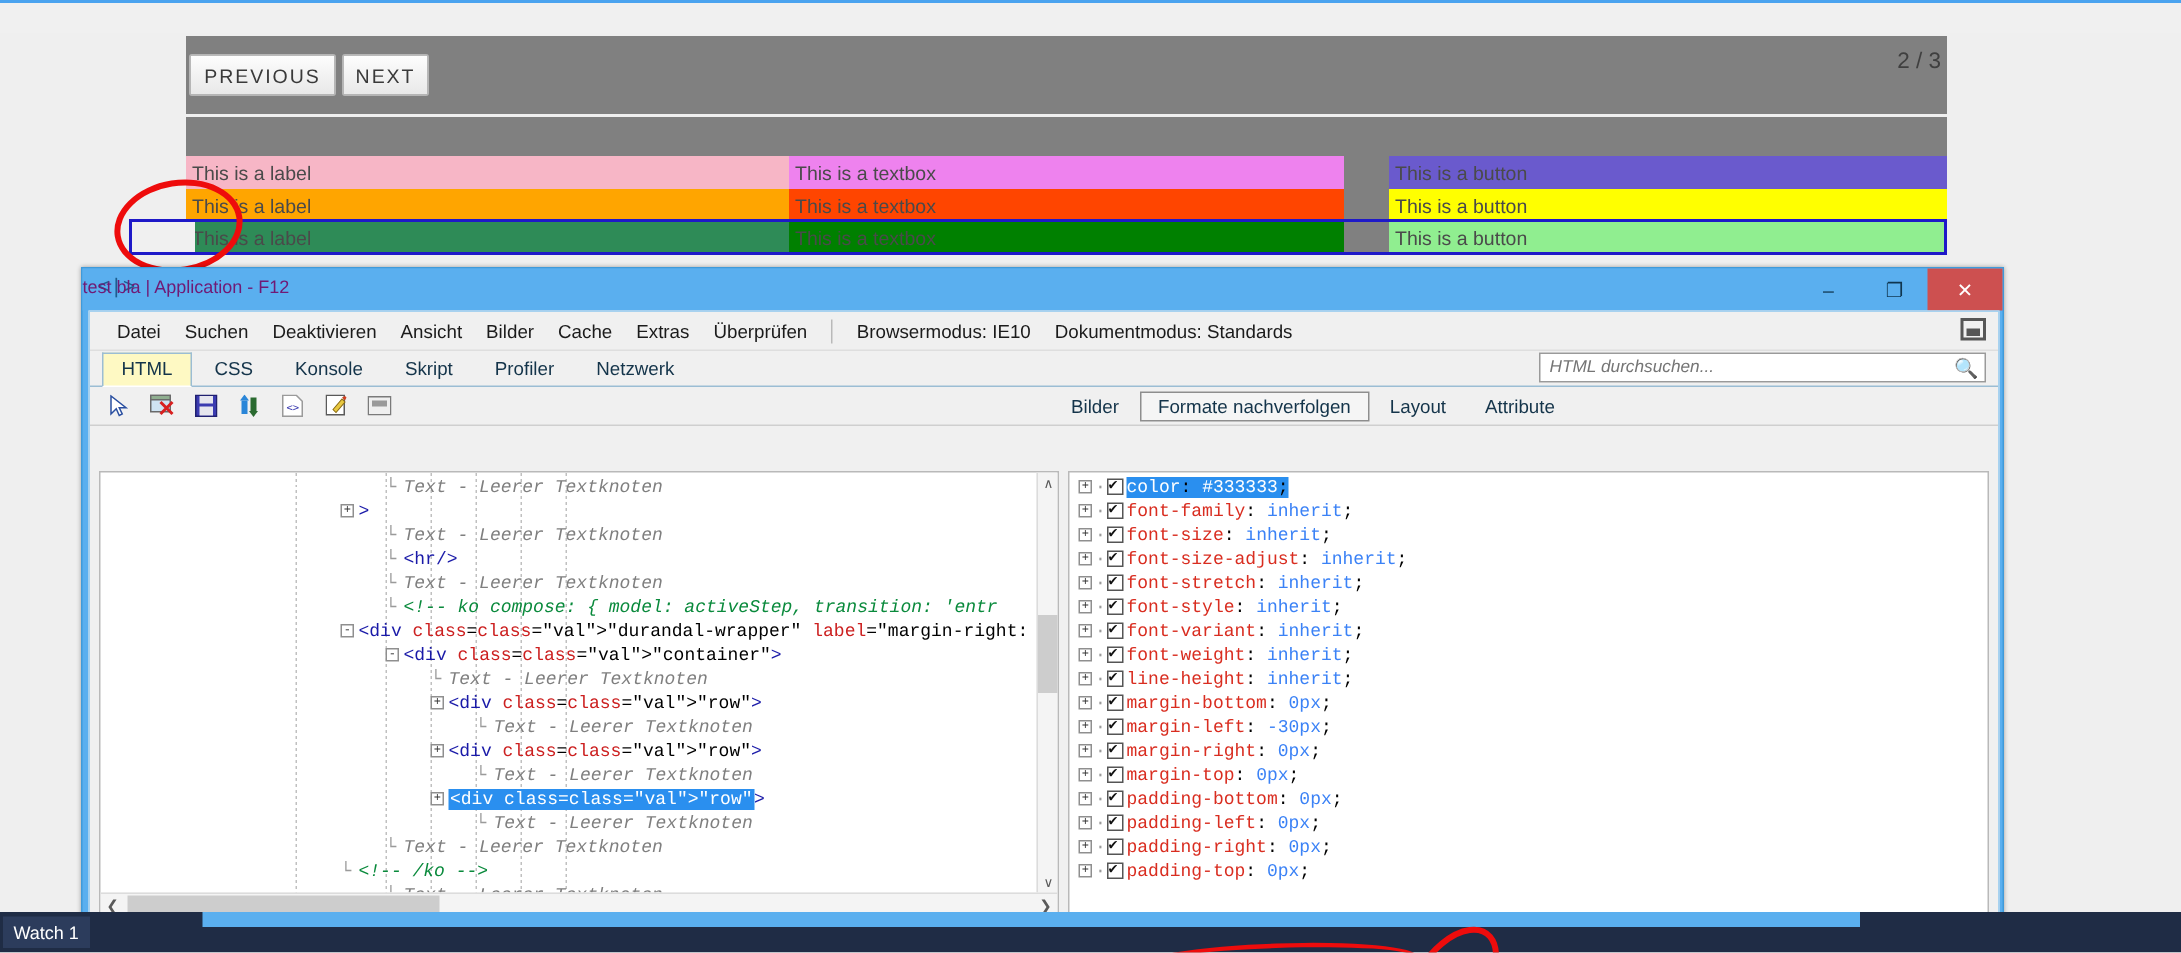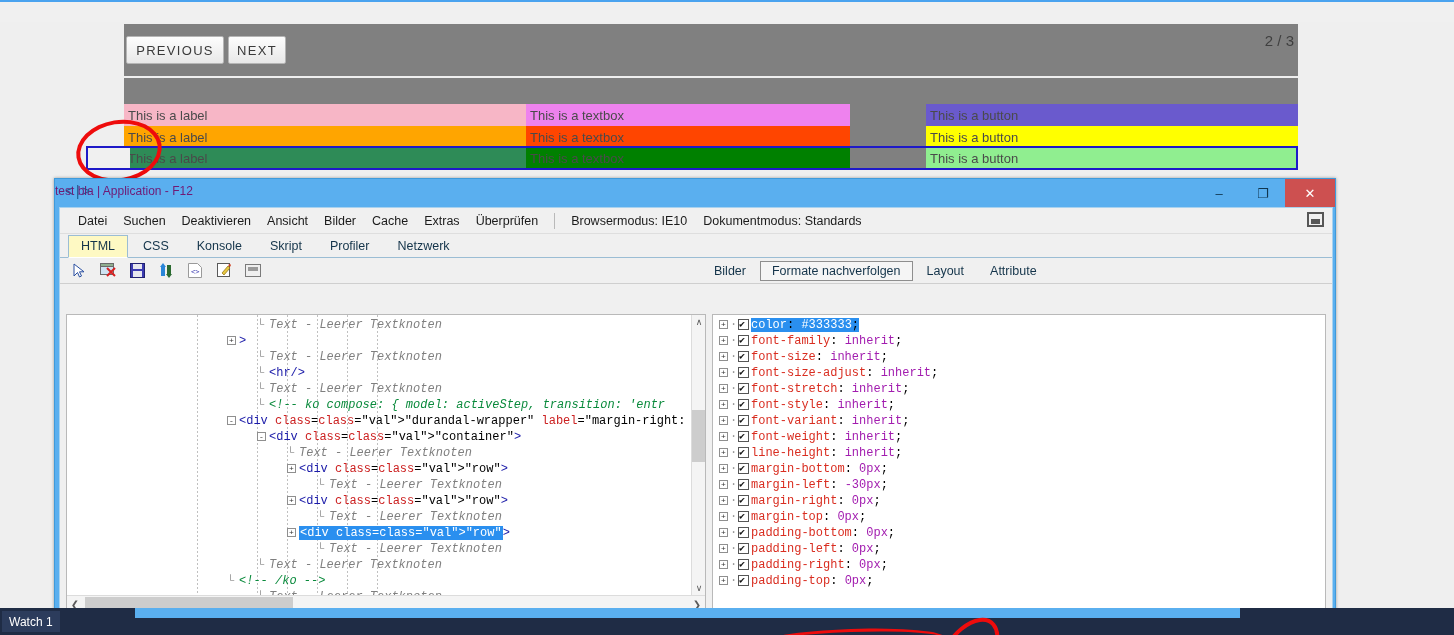--- a/index.html
+++ b/index.html
@@ -46,21 +46,21 @@
   .row-strip.r2 { top:126px; }
   .row-strip.r3 { top:147px; }
 
   .cell {
     position:absolute; height:22px;
     font-size:13px; color:#4a4a4a;
     padding-left:4px; display:flex; align-items:center;
     white-space:nowrap;
   }
   .col-a { left:124px; width:446px; }
-  .col-b { left:526px; width:324px; }
+  .col-b { left:526px; width:370px; }
   .col-c { left:926px; width:372px; }
 
   .blue-outline {
     position:absolute; left:86px; top:146px; width:1212px; height:24px;
     border:2px solid #1e19c8; background:transparent; pointer-events:none;
   }
   .blue-outline-fill {
     position:absolute; left:88px; top:148px; width:42px; height:20px; background:#f0f0f0;
   }
 
@@ -243,21 +243,21 @@
   }
   .pdots { color:#9a9a9a; display:inline-block; width:8px; }
   .pcheck {
     display:inline-block; width:11px; height:11px; border:1px solid #555;
     background:#fff; vertical-align:middle; position:relative; margin-right:2px;
   }
   .pcheck::after {
     content:"\2714"; position:absolute; left:0px; top:-3px; font-size:10px; color:#111;
   }
   .pname { color:#d92d20; }
-  .pval { color:#a21caf; }
+  .pval { color:#3b82f6; }
   .prow.selected .pname, .prow.selected .pval { color:#ffffff; }
   .prow.selected .hl { background:#2a8fef; }
 
   
   .red-ellipse-2 {
     position:absolute; left:702px; top:450px; width:188px; height:24px;
     border:3px solid #ee0c0c; border-radius:50%/50%;
     transform:rotate(-2deg); pointer-events:none; z-index:40;
   }
   .red-arrow-svg { position:absolute; left:880px; top:425px; z-index:40; pointer-events:none; }
@@ -343,20 +343,24 @@
       <span class="menubar-min"></span>
     </div>
 
     <div class="tabstrip">
       <span class="tab active">HTML</span>
       <span class="tab">CSS</span>
       <span class="tab">Konsole</span>
       <span class="tab">Skript</span>
       <span class="tab">Profiler</span>
       <span class="tab">Netzwerk</span>
+      <span class="searchbox">
+        <input type="text" placeholder="HTML durchsuchen..." style="">
+        <span class="search-icon">🔍</span>
+      </span>
     </div>
 
     <div class="toolrow">
       <span class="tool-ico">
         <svg width="13" height="15" viewBox="0 0 13 15">
             <path d="M1 1 L1 13 L4.5 9.5 L6.5 14 L8.5 13 L6.5 8.8 L11 8.8 Z" fill="#fff" stroke="#2a4fa0" stroke-width="1"></path>
           </svg>
       </span>
       <span class="tool-ico">
         <svg width="17" height="15" viewBox="0 0 17 15">

